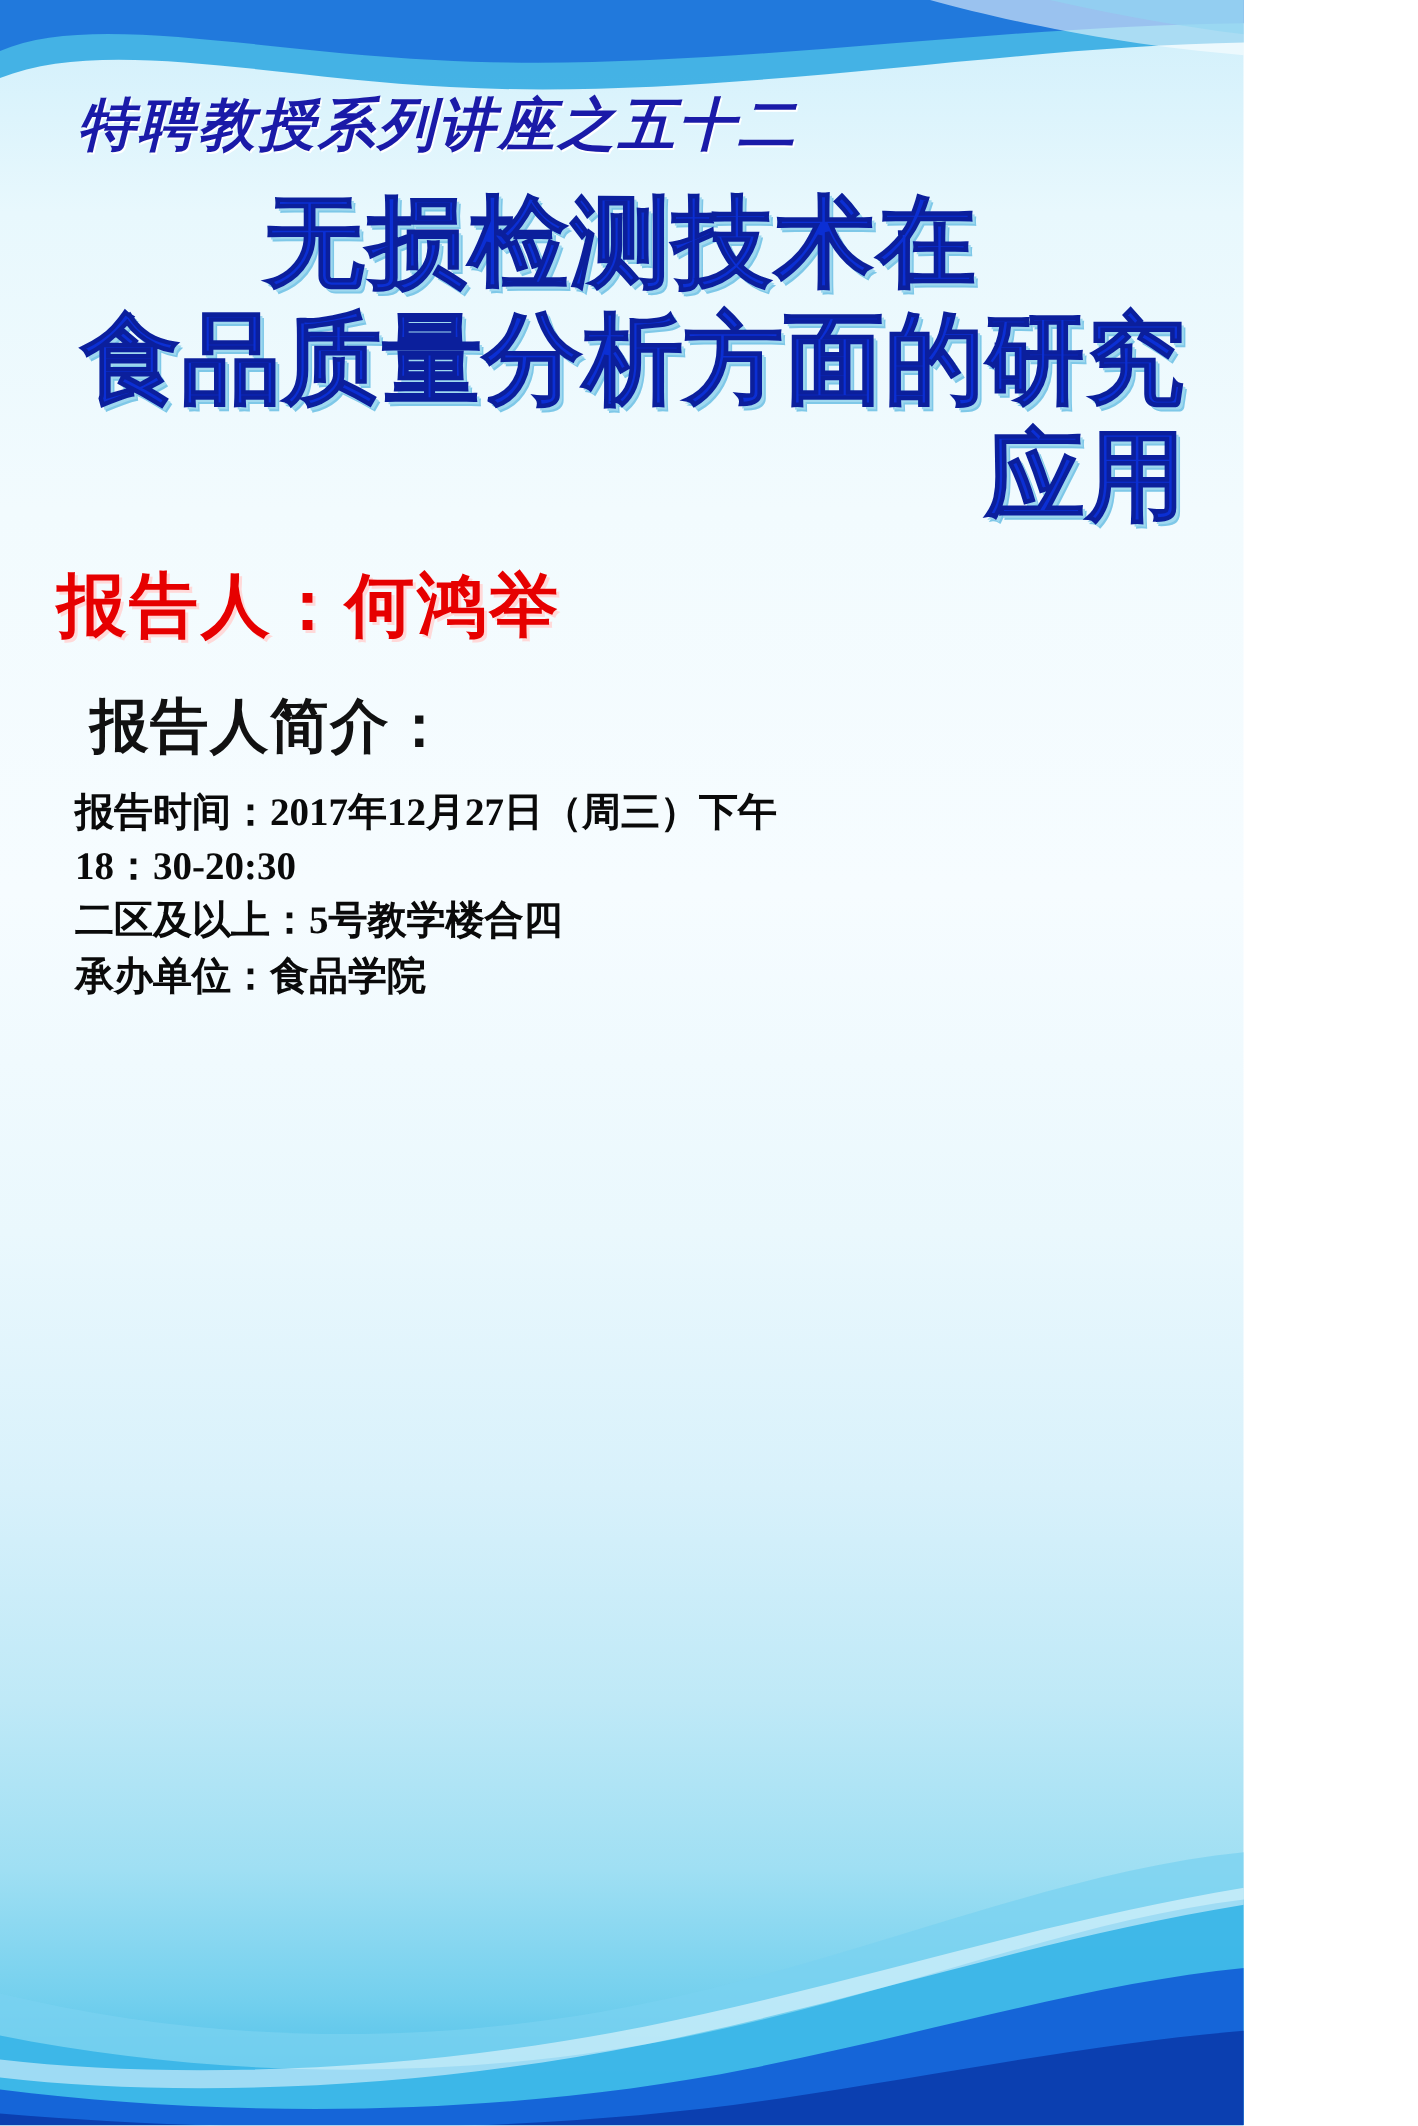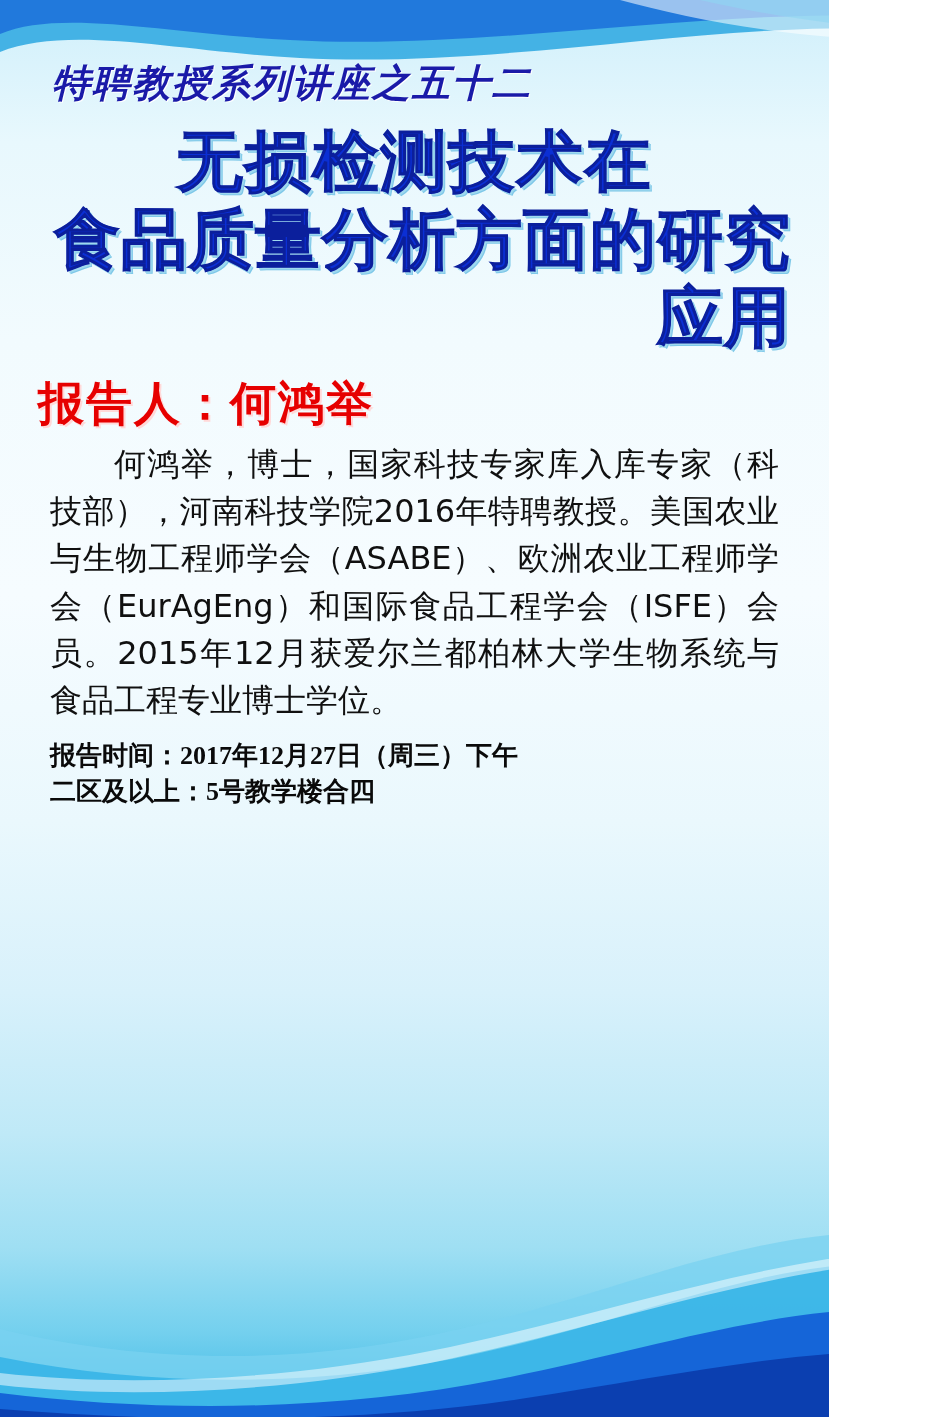--- a/index.html
+++ b/index.html
@@ -160,24 +160,26 @@
 
     <div class="series-title">特聘教授系列讲座之五十二</div>
 
     <div class="main-title">
       <span class="line1">无损检测技术在</span>
       <span class="line2">食品质量分析方面的研究应用</span>
     </div>
 
     <div class="speaker-line">报告人：何鸿举</div>
 
+    <div class="section-heading">报告人简介：</div>
 
     <div class="bio">
-      <p class="indent">何鸿举，博士，国家科技专家库入库专家（科技部），河南科技学院2016年特聘教授。美国农业与生物工程师学会（ASABE）、欧洲农业工程师学会（EurAgEng）和国际食品工程学会（ISFE）会员。2015年12月获爱尔兰都柏林大学生物系统与食品工程专业博士学位。</p>
     </div>
 
     <div class="info-block">
       <div class="row">报告时间：2017年12月27日（周三）下午</div>
+      <div class="row">18：30-20:30</div>
       <div class="row">二区及以上：5号教学楼合四</div>
+      <div class="row">承办单位：食品学院</div>
     </div>
 
   </div>
 </div>
 
 </body></html>

